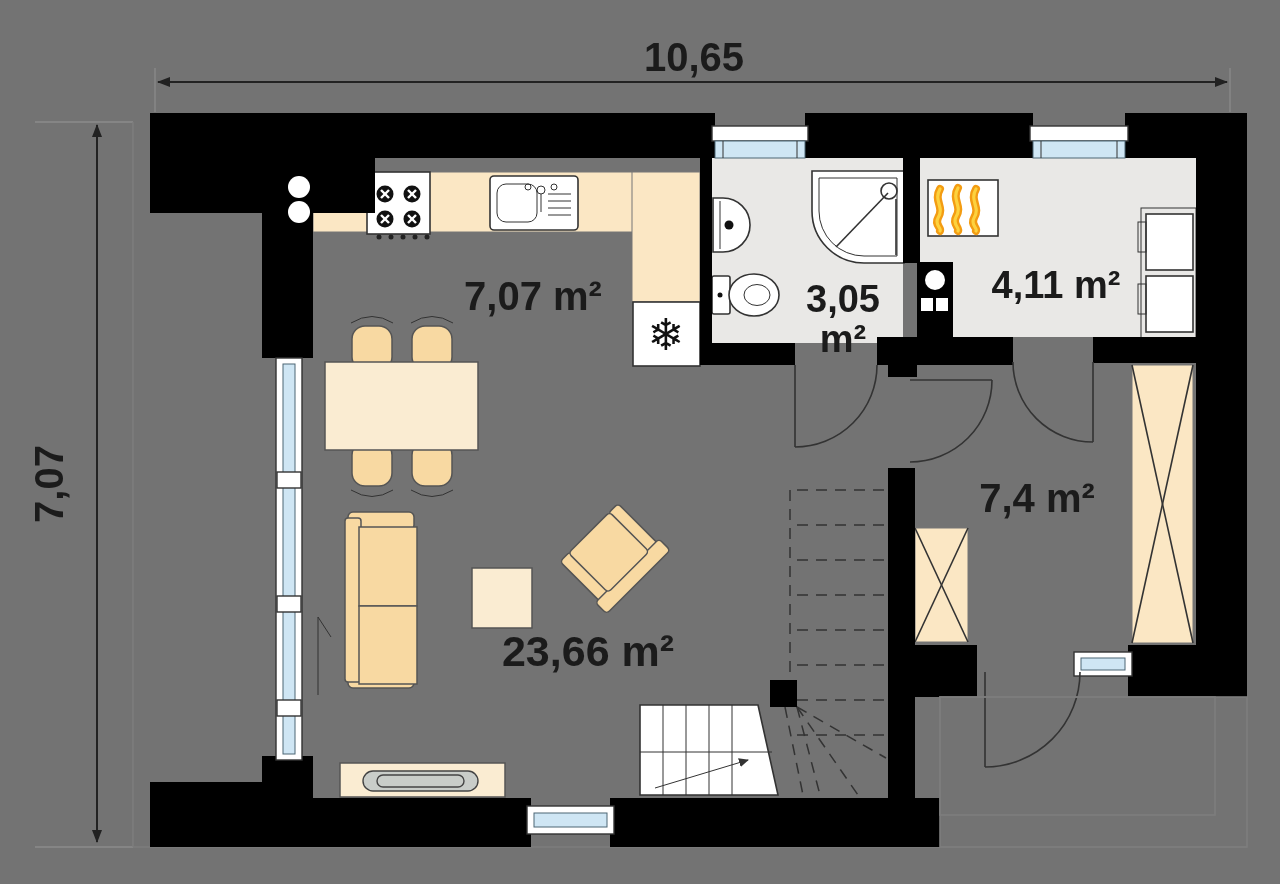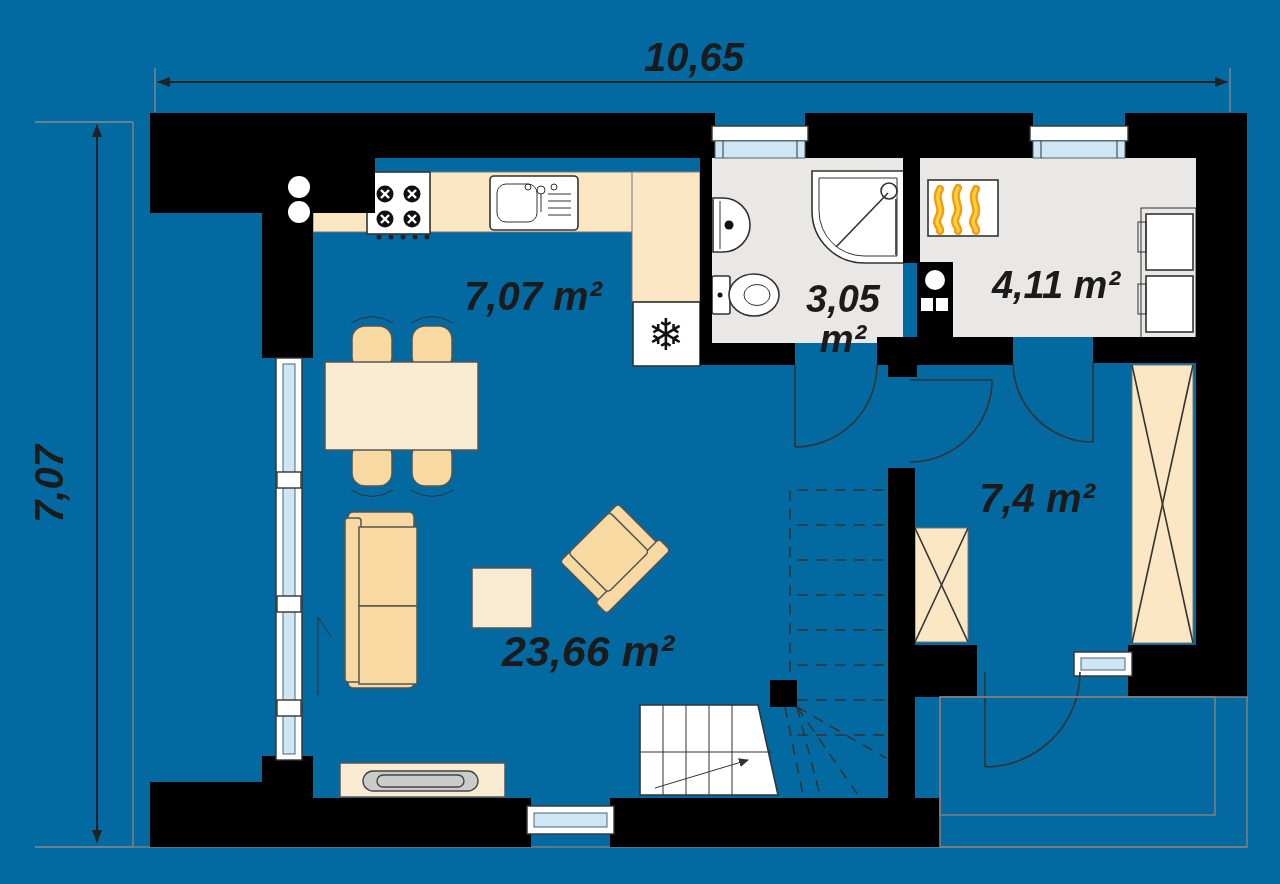--- a/index.html
+++ b/index.html
@@ -1,16 +1,16 @@
 <!DOCTYPE html>
 <html style="--wall: #000000; --floor: #e9e8e6; --glass: #cfe6f4; --counter: #fbe7c4; --furniture: #f8d9a2; --furniture-light: #faecd2; --tv: #c9cdc9; --flame-orange: #f39c12; --flame-yellow: #fdd23e; --line: #333333; --text: #1b1b1b;"><head>
 <meta charset="utf-8">
 <style>
   html,body{margin:0;padding:0;background:#fff;}
-  .canvas{position:relative;width:1280px;height:884px;background:#0369a1;overflow:hidden;font-style:italic;}
+  .canvas{position:relative;width:1280px;height:884px;background:#737373;overflow:hidden;}
   svg{display:block;}
   .t{font-family:"Liberation Sans","DejaVu Sans",sans-serif;font-weight:bold;fill:var(--text,#1b1b1b);}
   .t40{font-size:40px;} .t38{font-size:38px;} .t42{font-size:43px;}
   .snow{font-family:"DejaVu Sans",sans-serif;font-size:44px;fill:#111;}
   .wall{fill:var(--wall,#000);}
   .floor{fill:var(--floor,#e9e8e6);}
   .glass{fill:var(--glass,#cfe6f4);stroke:#4c6675;stroke-width:1;}
   .frame{fill:#fff;stroke:var(--line,#333);stroke-width:1.4;}
   .ln{stroke:var(--line,#333);stroke-width:1.6;fill:none;}
   .thin{stroke:var(--line,#333);stroke-width:1;fill:none;}

